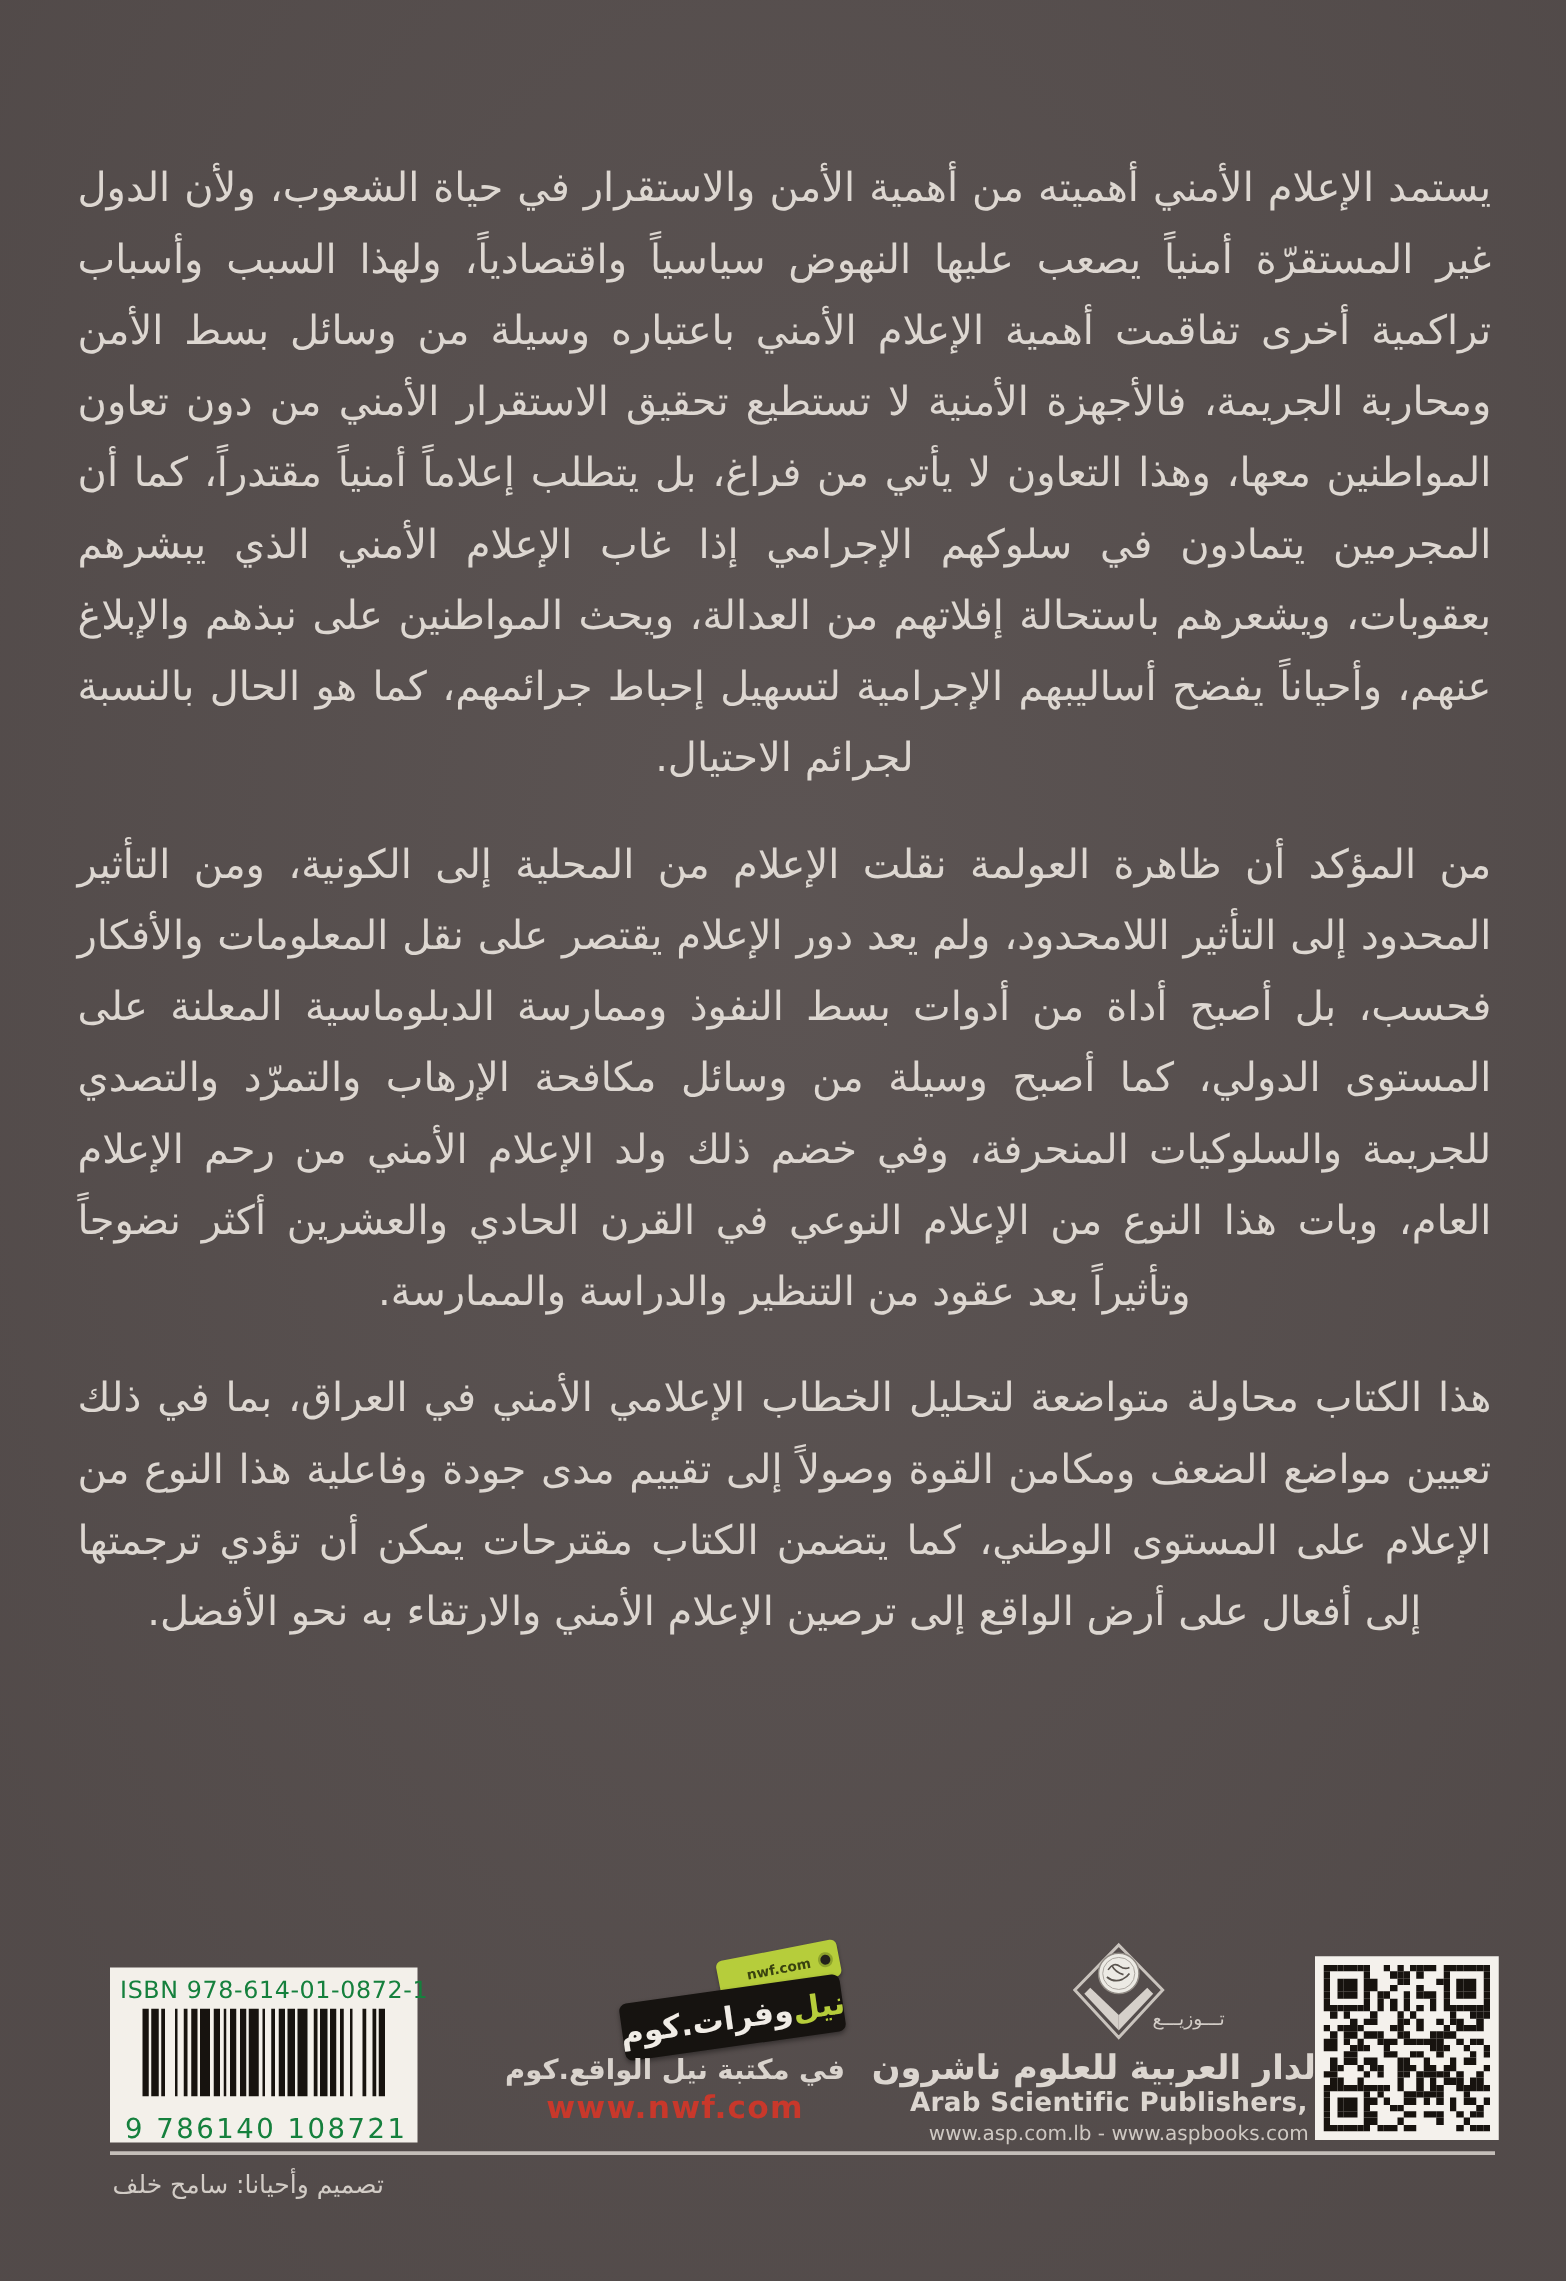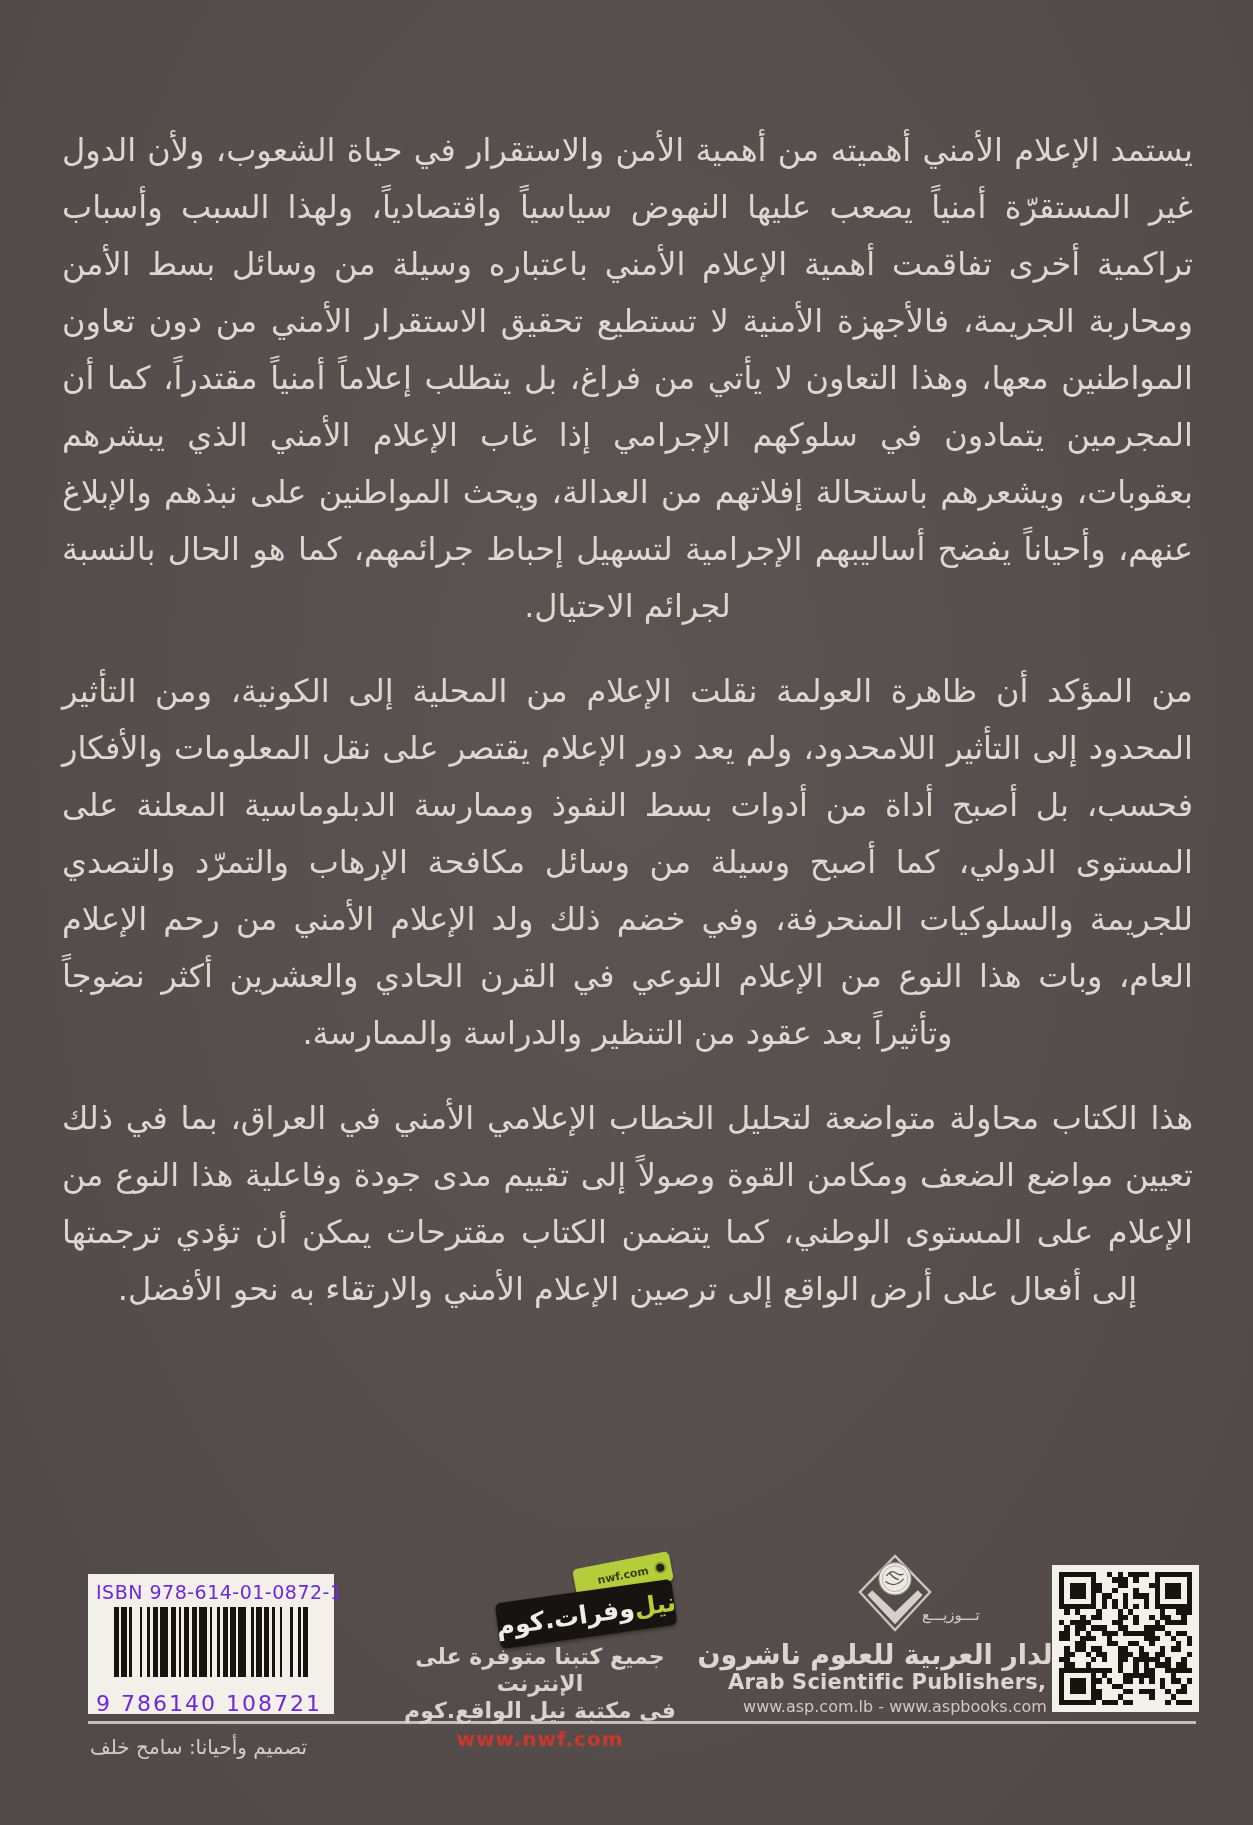--- a/index.html
+++ b/index.html
@@ -25,21 +25,21 @@
   .attribution{
     margin-top:16px;
     font-weight:bold;
     font-size:33px;
     text-align:left;
     color:#e2dcd6;
   }
   
   .isbn{
     position:absolute;left:88px;top:1574px;width:246px;height:140px;
-    background:#f3f0ea;color:#6d28d9;text-align:left;
+    background:#f3f0ea;color:#15803d;text-align:right;
     box-sizing:border-box;padding:7px 8px 4px 8px;
   }
   .isbn-label{font-size:19px;letter-spacing:.5px;white-space:nowrap;font-weight:500;}
   .isbn-bars{height:70px;margin-top:4px;display:flex;align-items:stretch;justify-content:center;}
   .isbn-bars div{height:100%;}
   .isbn-digits{font-size:22px;letter-spacing:2px;white-space:nowrap;margin-top:14px;font-weight:500;}
   
   .green-tag{
     position:absolute;left:574px;top:1560px;width:98px;height:30px;
     background:#b6cd3b;border-radius:5px;transform:rotate(-11deg);
@@ -57,21 +57,21 @@
     display:flex;align-items:center;justify-content:center;direction:rtl;
     font-size:25px;font-weight:bold;color:#f0ece6;
     box-shadow:0 2px 4px rgba(0,0,0,.4);
   }
   .black-tag .lime{color:#b6cd3b;}
   .nwf-text{
     position:absolute;left:372px;top:1643px;width:336px;text-align:center;
     direction:rtl;color:#d9d3cd;font-weight:bold;font-size:22px;line-height:27px;
   }
   .nwf-url{
-    direction:ltr;color:#c8382b;font-size:20px;font-weight:bold;letter-spacing:1px;margin-top:2px;
+    direction:ltr;color:#c8382b;font-size:25px;font-weight:bold;letter-spacing:1px;margin-top:2px;
   }
   
   .pub{
     position:absolute;left:728px;top:1552px;width:334px;text-align:center;color:#dcd6d0;
   }
   .pub-ar{direction:rtl;font-size:27px;font-weight:bold;margin-top:1px;white-space:nowrap;}
   .pub-en{font-size:21px;font-weight:bold;letter-spacing:.2px;white-space:nowrap;}
   .pub-url{font-size:16px;margin-top:3px;color:#cfc9c3;white-space:nowrap;}
   .dist{
     position:absolute;left:922px;top:1606px;direction:rtl;
@@ -160,21 +160,20 @@
 
   <div class="green-tag">
     <span>nwf.com</span>
     <span class="hole"></span>
   </div>
   <div class="black-tag">
     <span class="lime">نيل</span>
       <span> وفرات.كوم</span>
   </div>
   <div class="nwf-text">
-    <div>جميع كتبنا متوفرة على الإنترنت</div>
     <div>في مكتبة نيل الواقع.كوم</div>
     <div class="nwf-url">www.nwf.com</div>
   </div>
 
   <div class="pub">
     <svg width="76" height="82" viewBox="0 0 80 84">
       <path d="M40 3 L77 41 L40 81 L3 41 Z" fill="none" stroke="#c9c3bd" stroke-width="2.5"></path>
       <path d="M40 62 L16 39 L11 44 L40 75 Z" fill="#d6d0ca"></path>
       <path d="M40 62 L64 39 L69 44 L40 75 Z" fill="#d6d0ca"></path>
       <circle cx="40" cy="27" r="17" fill="#eceae4" stroke="#8f8983" stroke-width="1.2"></circle>

